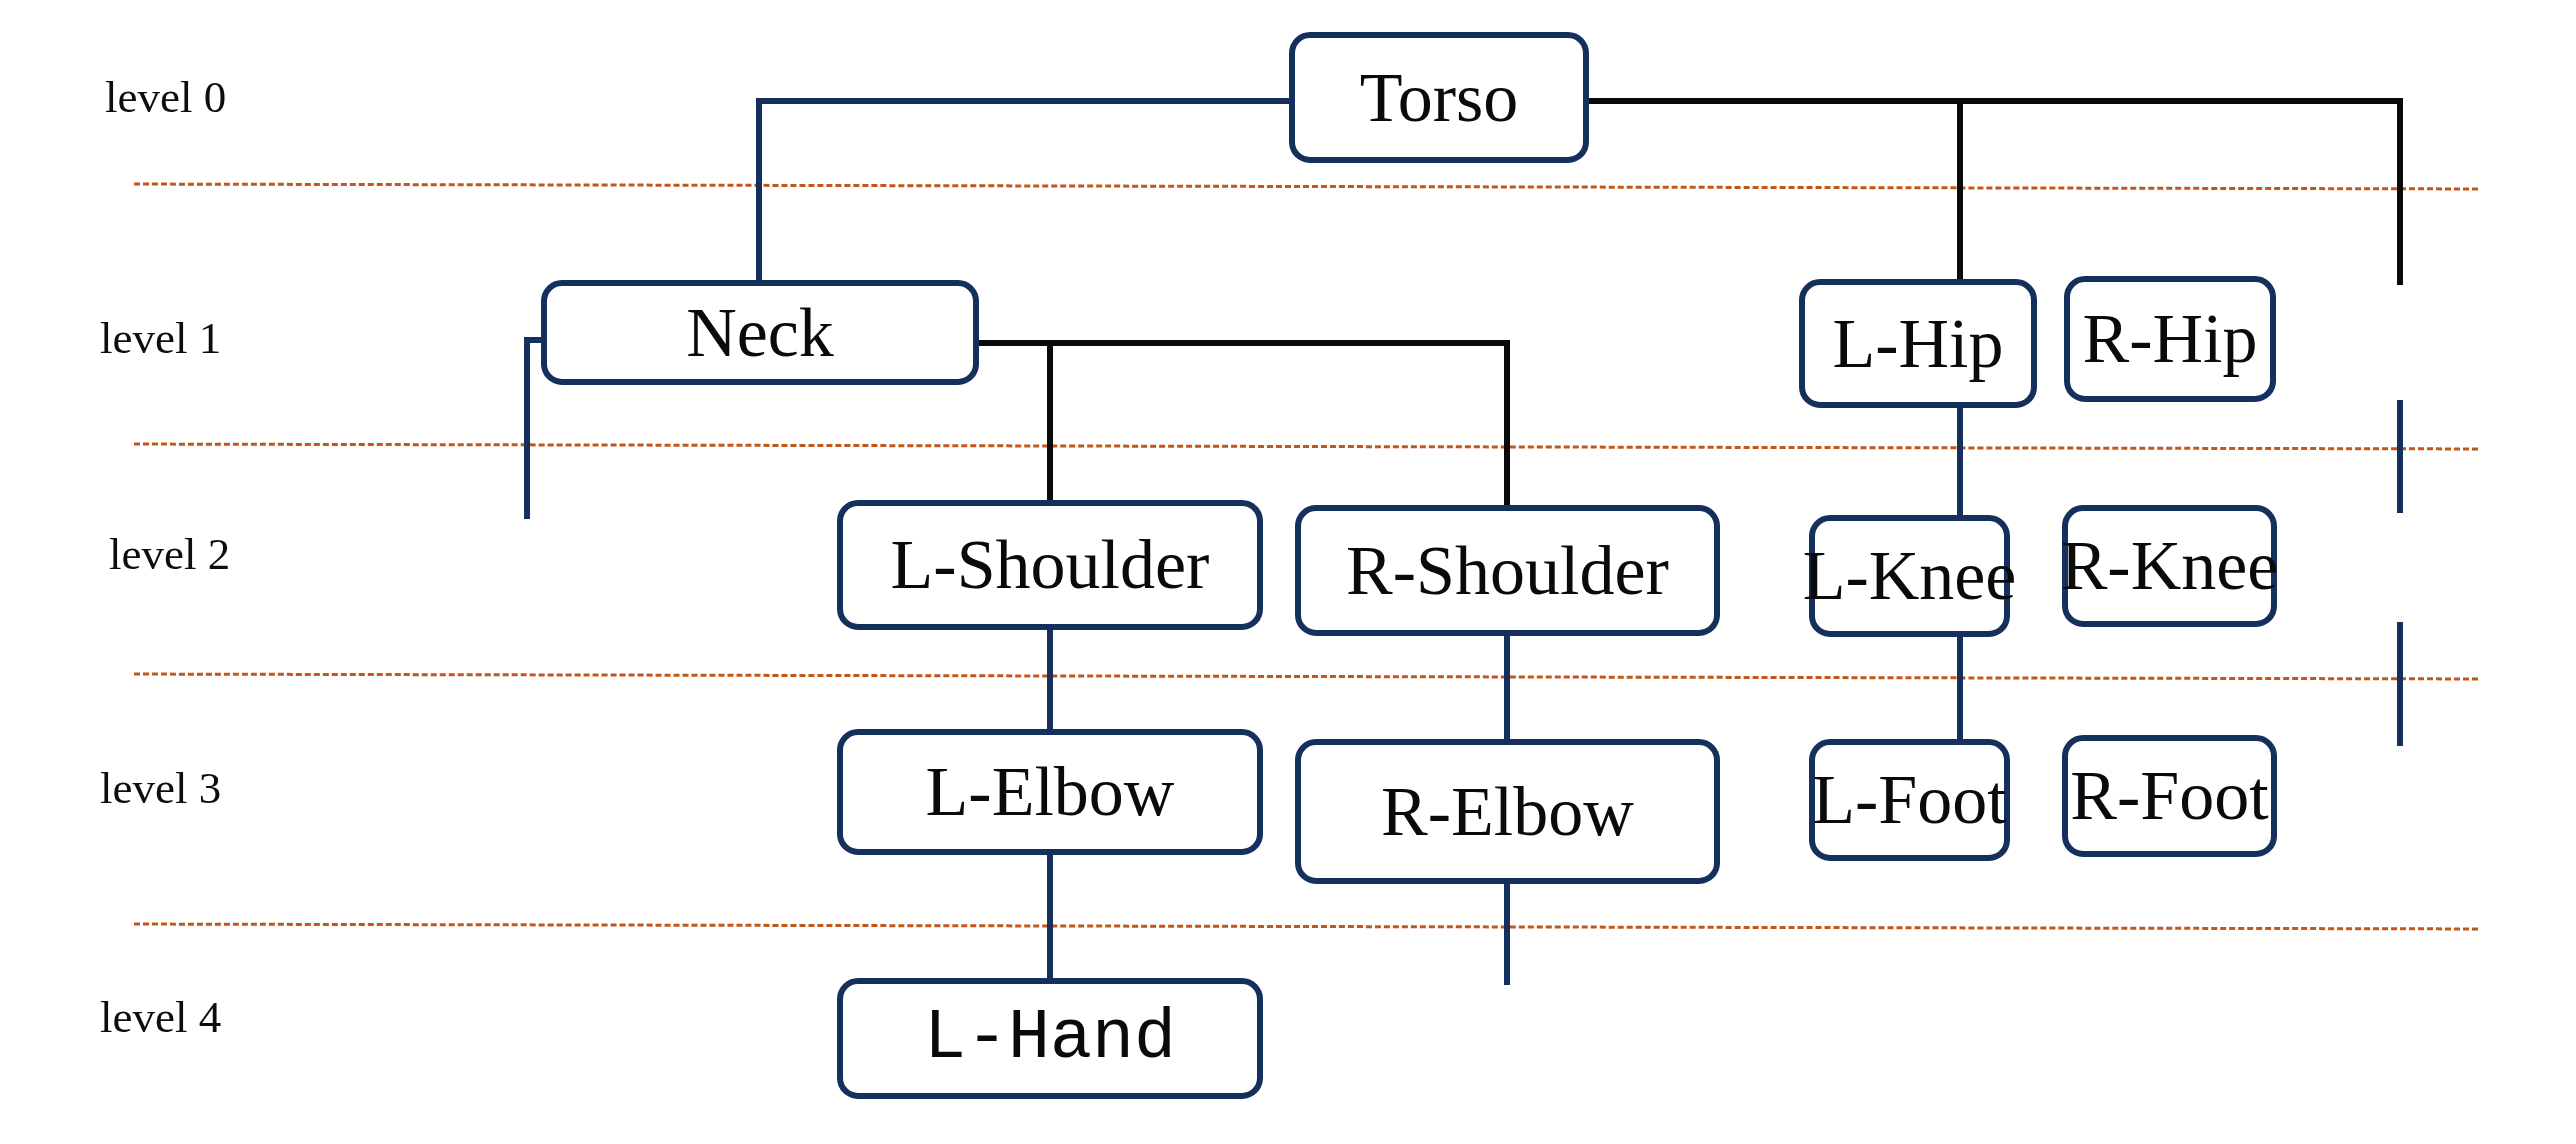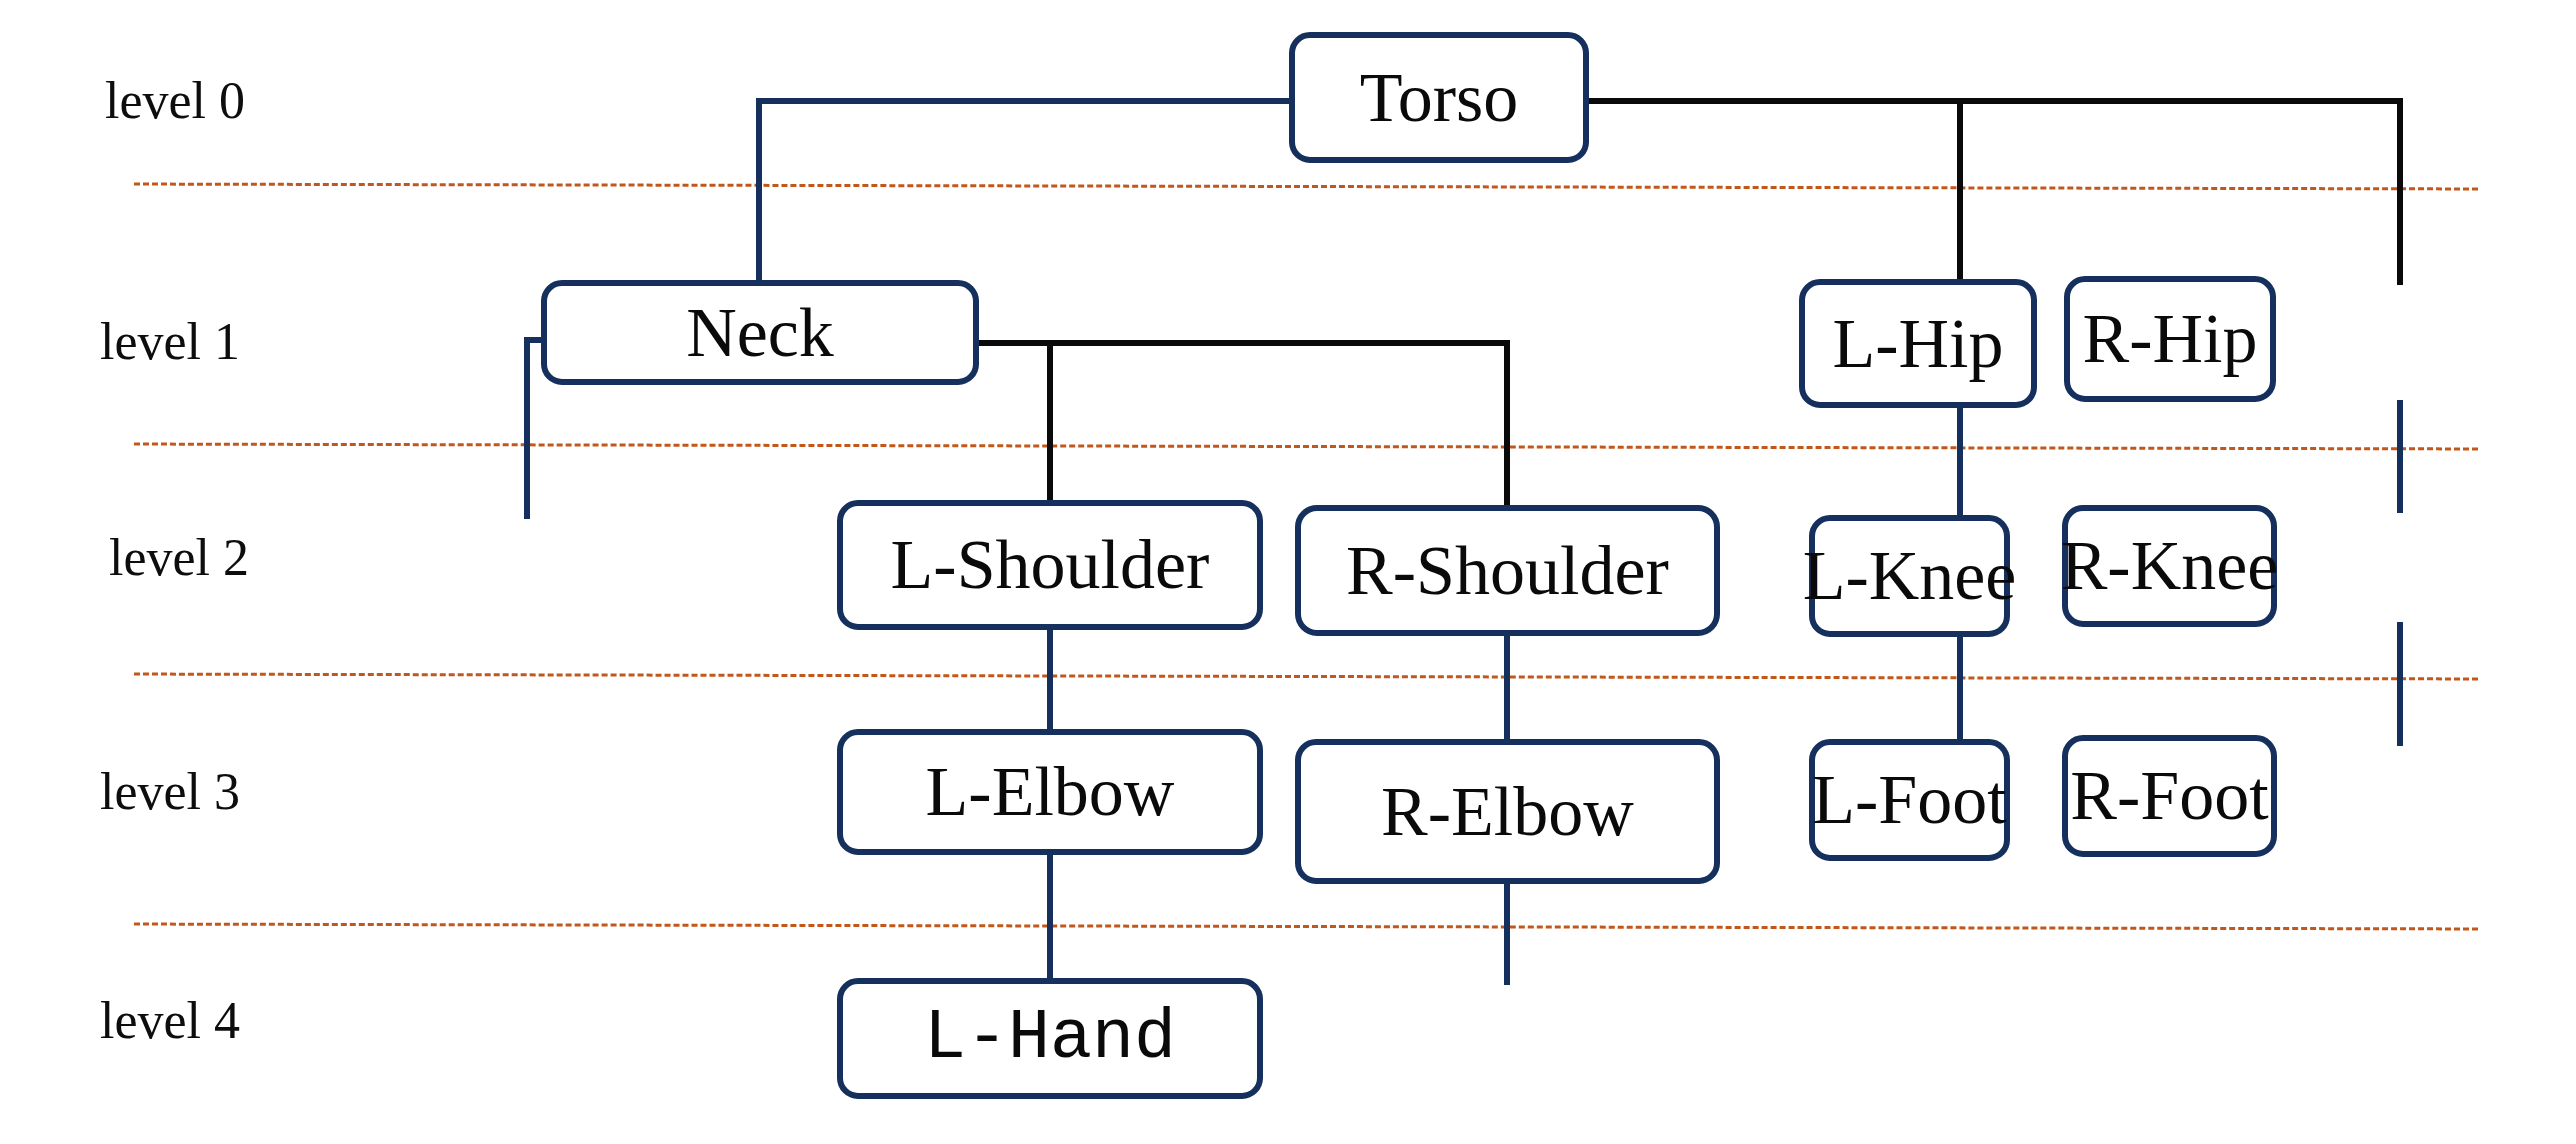--- a/index.html
+++ b/index.html
@@ -3,21 +3,21 @@
 <meta charset="utf-8">
 <title>Body Part Hierarchy Diagram</title>
 <style>
   html,body{margin:0;padding:0;background:#ffffff;}
   body{width:2576px;height:1144px;overflow:hidden;font-family:"Liberation Serif","DejaVu Serif",serif;}
   #stage{position:relative;width:2576px;height:1144px;background:#ffffff;}
 
   .level-label{
     position:absolute;
     font-family:"Liberation Serif","DejaVu Serif",serif;
-    font-size:52px;
+    font-size:45px;
     color:#0d0d0d;
     white-space:nowrap;
     line-height:1;
   }
 
   .divider{
     position:absolute;
     height:0;
     border-top:3.8px dashed #c2571c;
   }
@@ -88,21 +88,21 @@
   <div class="edge v navy" style="left:1957px; top:625px; height:124px;"></div>
   <div class="edge v navy" style="left:2397px; top:622px; height:124px;"></div>
 
   <div class="node" style="left:1289px; top:32px;  width:300px; height:131px;">Torso</div>
 
   <div class="node" style="left:541px;  top:280px; width:438px; height:105px;">Neck</div>
   <div class="node" style="left:1799px; top:279px; width:238px; height:129px;">L-Hip</div>
   <div class="node" style="left:2064px; top:276px; width:212px; height:126px;">R-Hip</div>
 
   <div class="node" style="left:837px;  top:500px; width:426px; height:130px;">L-Shoulder</div>
-  <div class="node" style="left:1295px; top:505px; width:425px; height:131px;border-radius:22px;">R-Shoulder</div>
+  <div class="node" style="left:1295px; top:505px; width:425px; height:131px;">R-Shoulder</div>
   <div class="node" style="left:1809px; top:515px; width:201px; height:122px;">L-Knee</div>
   <div class="node" style="left:2062px; top:505px; width:215px; height:122px;">R-Knee</div>
 
   <div class="node" style="left:837px;  top:729px; width:426px; height:126px;">L-Elbow</div>
   <div class="node" style="left:1295px; top:739px; width:425px; height:145px;">R-Elbow</div>
   <div class="node" style="left:1809px; top:739px; width:201px; height:122px;">L-Foot</div>
   <div class="node" style="left:2062px; top:735px; width:215px; height:122px;">R-Foot</div>
 
   <div class="node" style="left:837px;  top:978px; width:426px; height:121px;font-family:Liberation Mono, monospace;">L-Hand</div>
 

